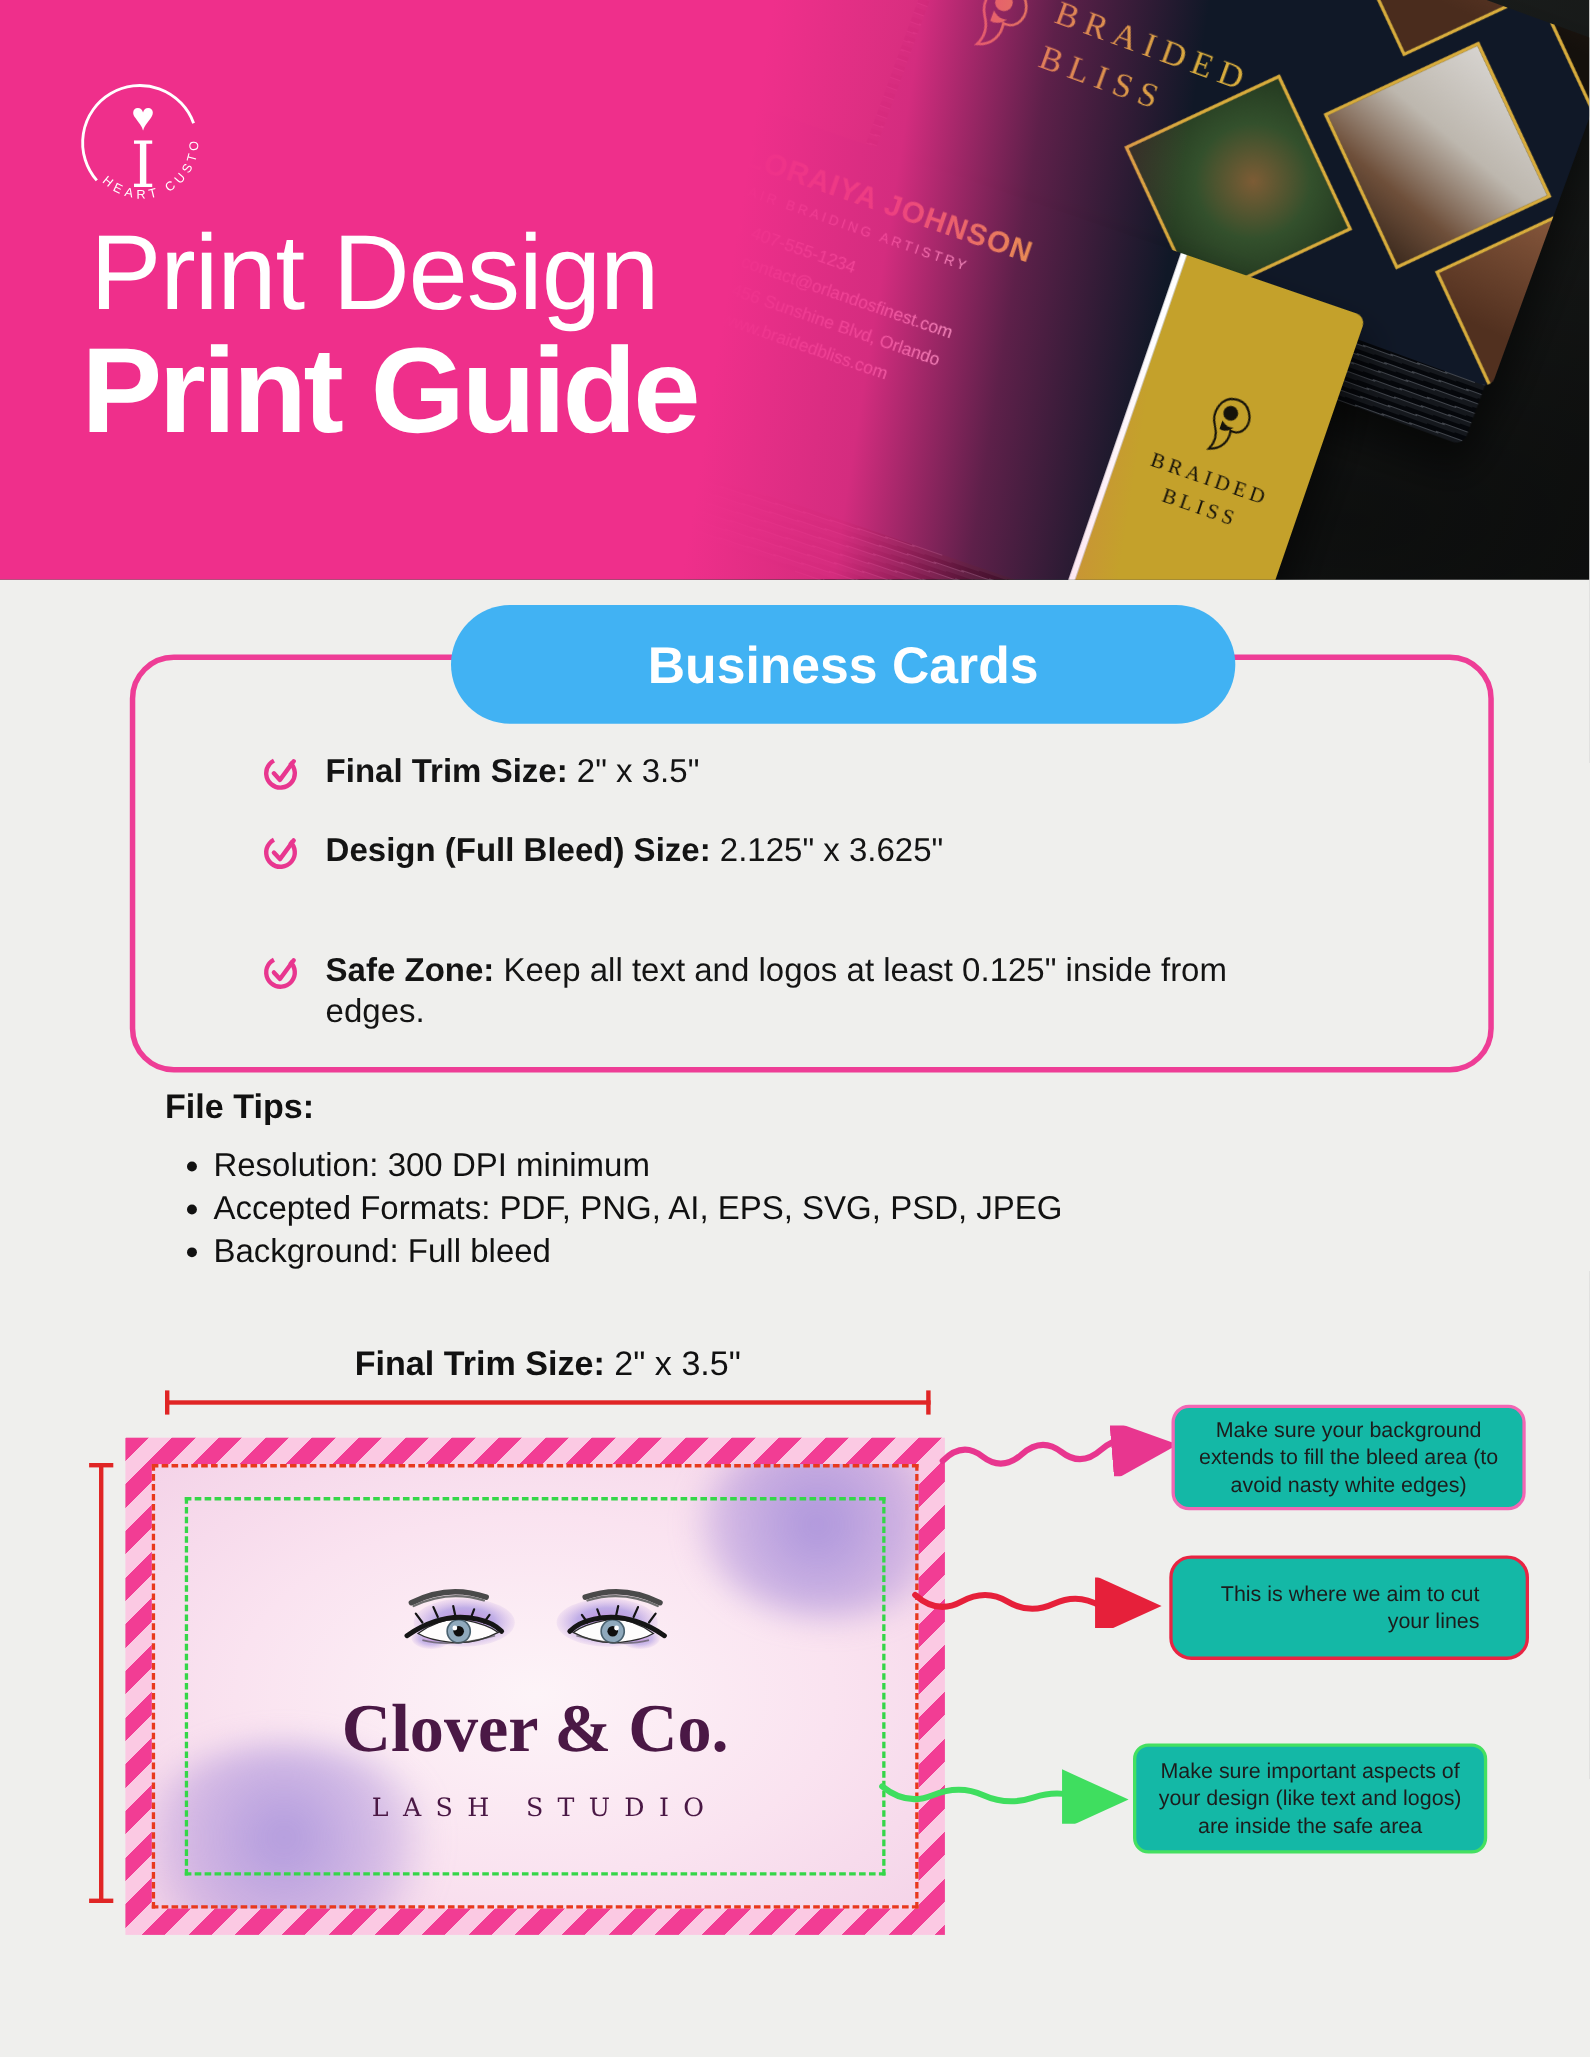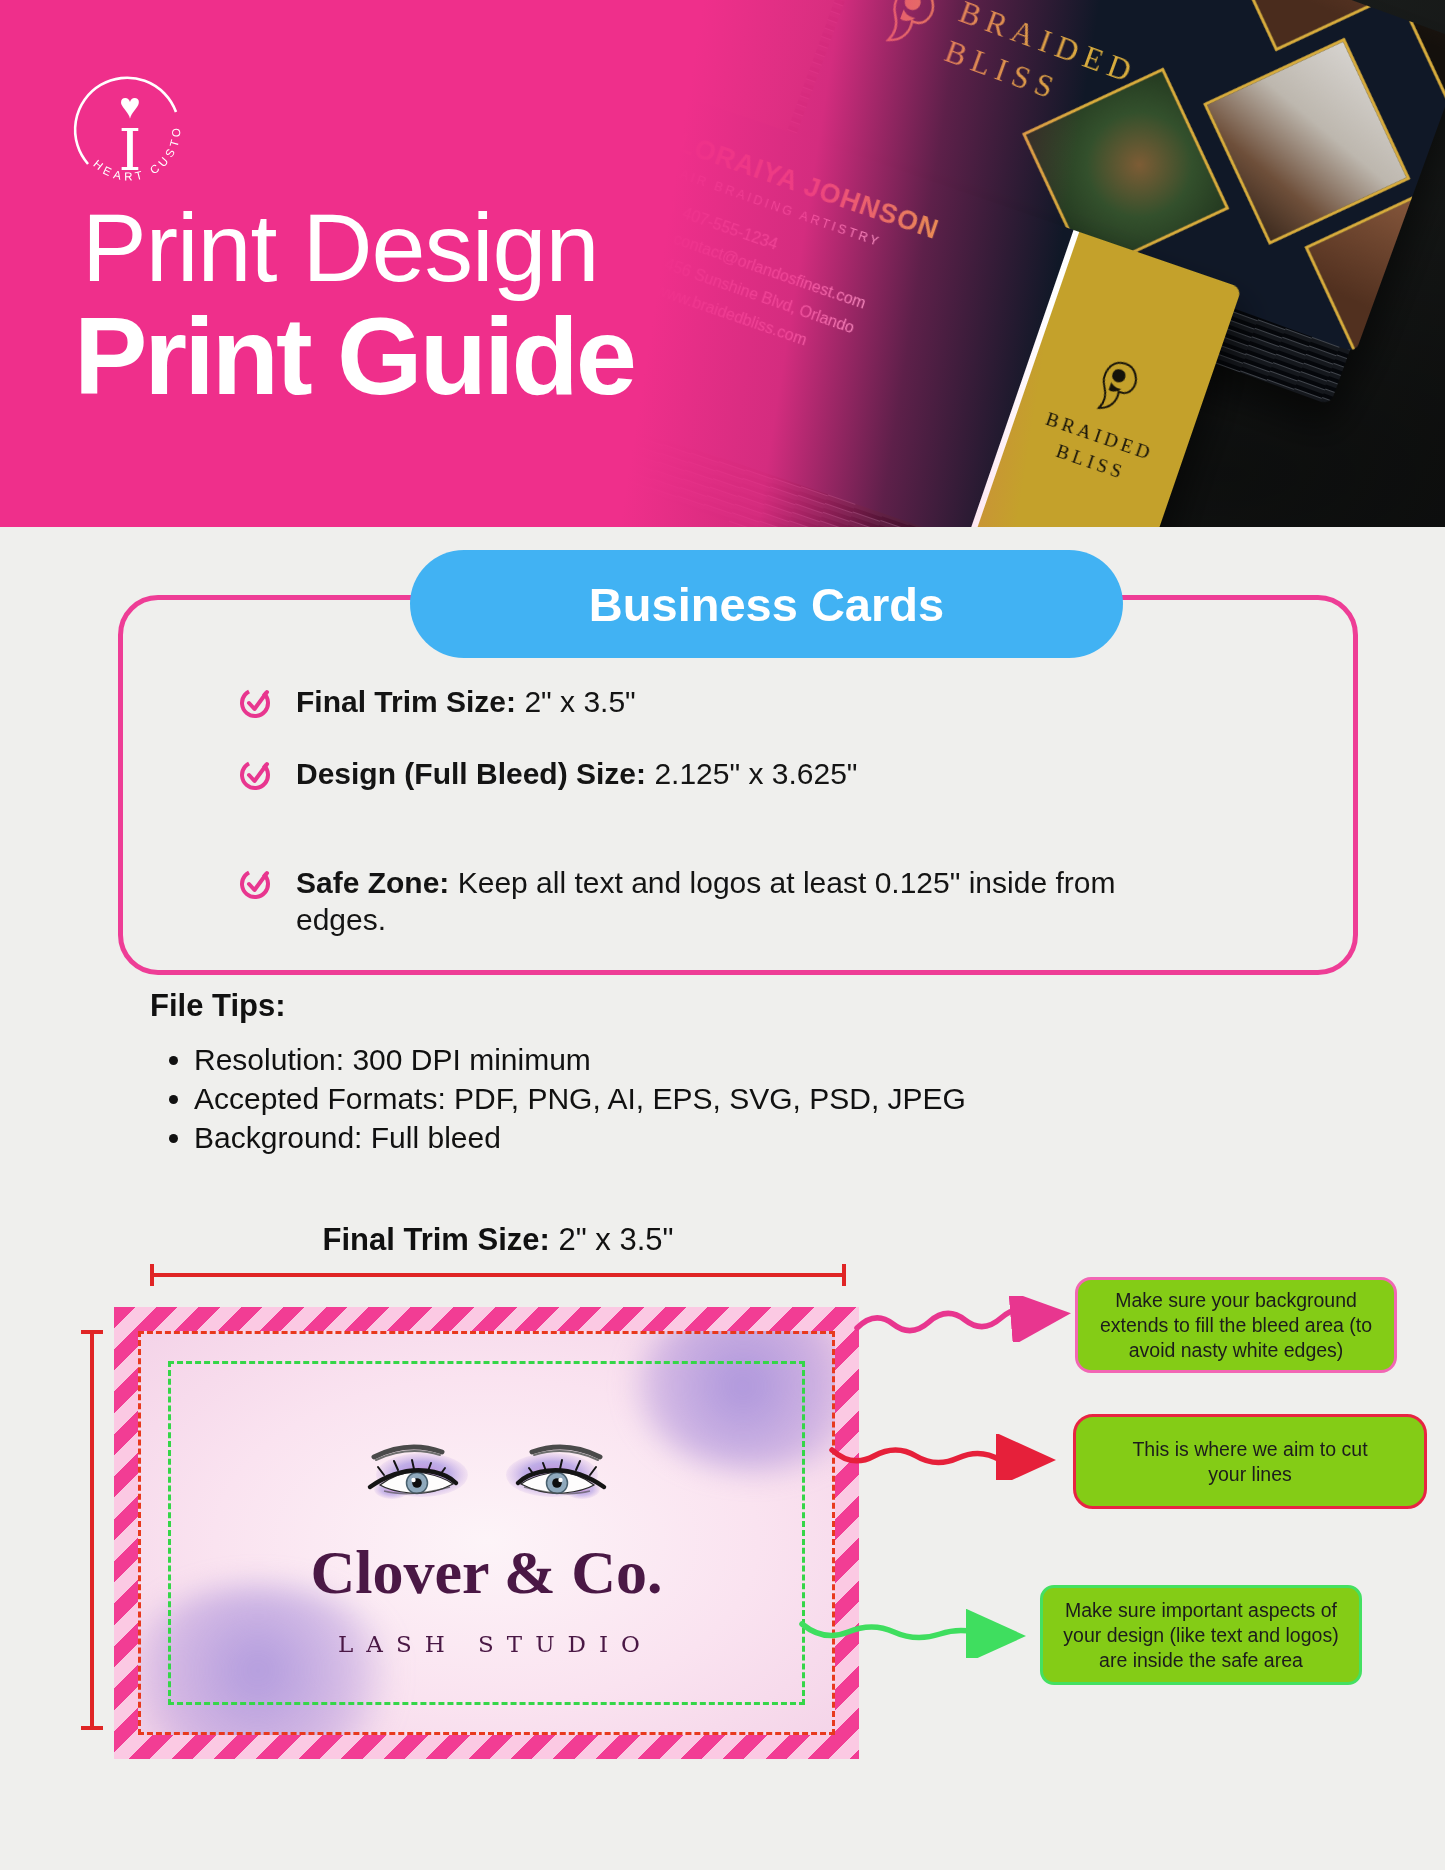--- a/index.html
+++ b/index.html
@@ -88,24 +88,24 @@
       background:radial-gradient(circle at 50% 45%,rgba(146,125,214,.7),rgba(167,137,216,.4) 55%,rgba(167,137,216,0) 78%);}
   .trim-rect{position:absolute;inset:24px;border:3px dashed #E8391D;pointer-events:none;}
   .safe-rect{position:absolute;inset:54px;border:3px dashed #35D648;pointer-events:none;}
   .eyes{position:absolute;left:50%;top:100px;transform:translateX(-50%);}
   .clover{position:absolute;left:0;right:0;top:206px;text-align:center;color:#4A1845;
       font-family:Liberation Serif, serif;font-weight:bold;font-size:62px;}
   .lash{position:absolute;left:0;right:0;top:300px;text-align:center;color:#4A1845;
       font-family:"DejaVu Serif",serif;font-size:23px;letter-spacing:13px;margin-left:18px;}
 
   
-  .note{position:absolute;background:#84cc16;border-radius:16px;display:flex;align-items:center;justify-content:center;
-        text-align:center;color:#1c1c1c;font-size:19.5px;line-height:25px;padding:8px 14px;box-sizing:border-box;margin-left:10px;}
+  .note{position:absolute;background:#14b8a6;border-radius:16px;display:flex;align-items:center;justify-content:center;
+        text-align:center;color:#1c1c1c;font-size:19.5px;line-height:25px;padding:8px 14px;box-sizing:border-box;}
   .note1{left:1065px;top:1277px;width:322px;height:96px;border:3px solid #F266B4;}
-  .note2{left:1063px;top:1414px;width:354px;height:95px;border:3px solid #E82443;border-radius:20px;padding:8px 42px;}
+  .note2{left:1063px;top:1414px;width:327px;height:95px;border:3px solid #E82443;border-radius:20px;padding:8px 42px;text-align:right;}
   .note3{left:1030px;top:1585px;width:322px;height:100px;border:3px solid #44E061;border-radius:14px;}
   .arrow{position:absolute;}
 </style>
 </head>
 <body>
 
 <div class="page">
 
   <div class="header">
 

